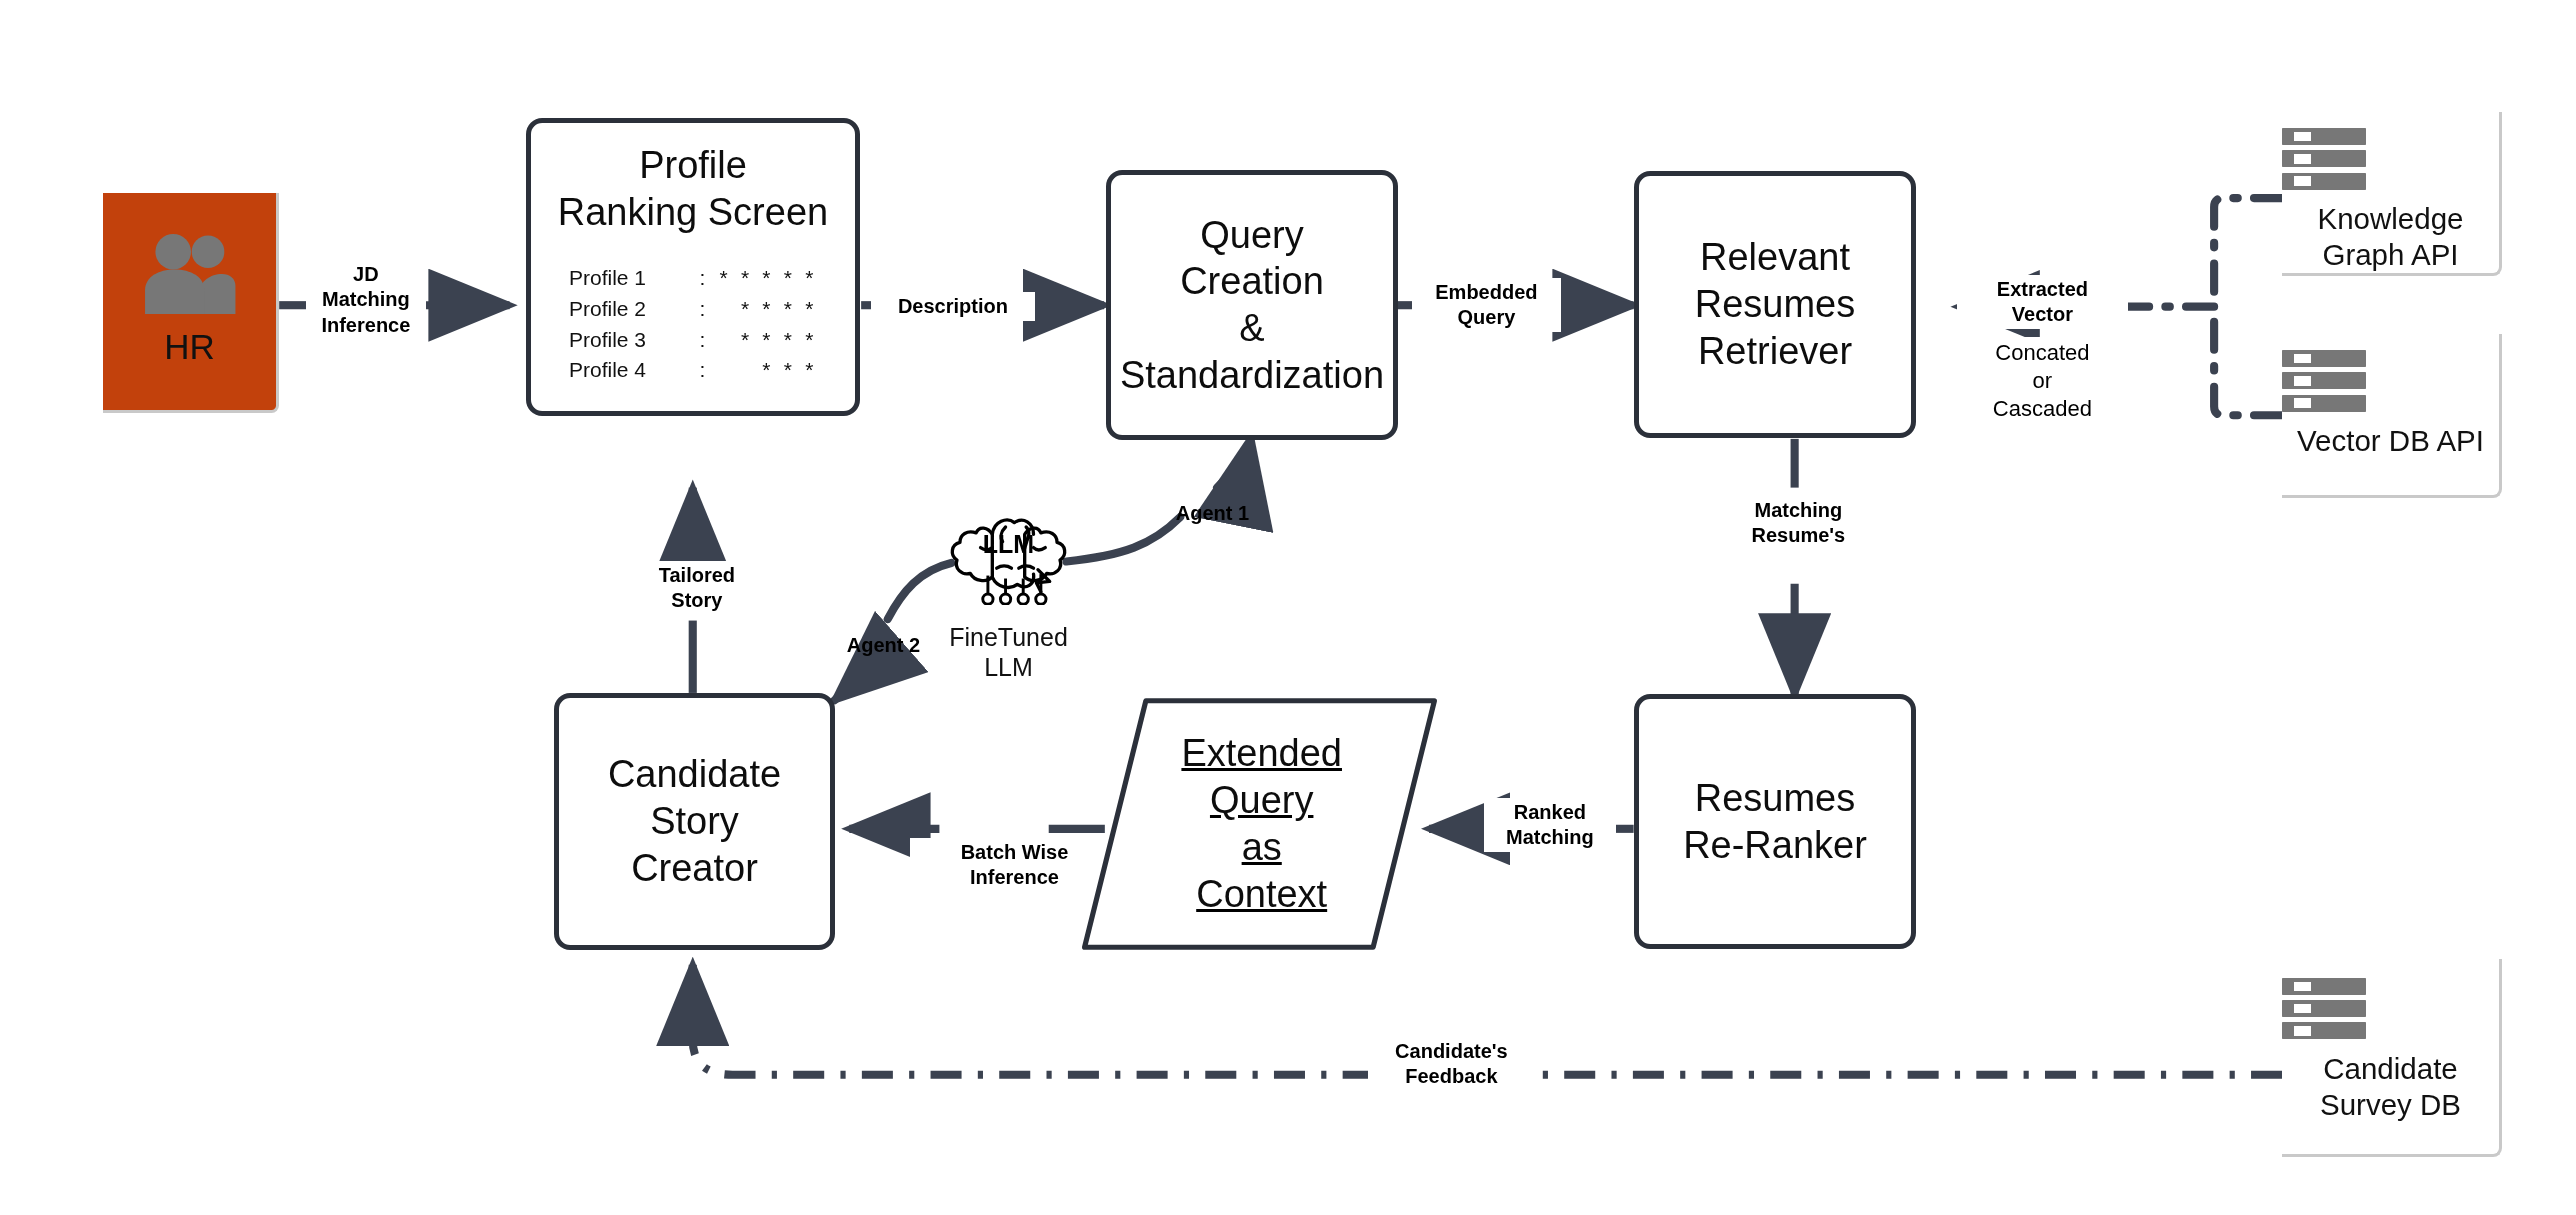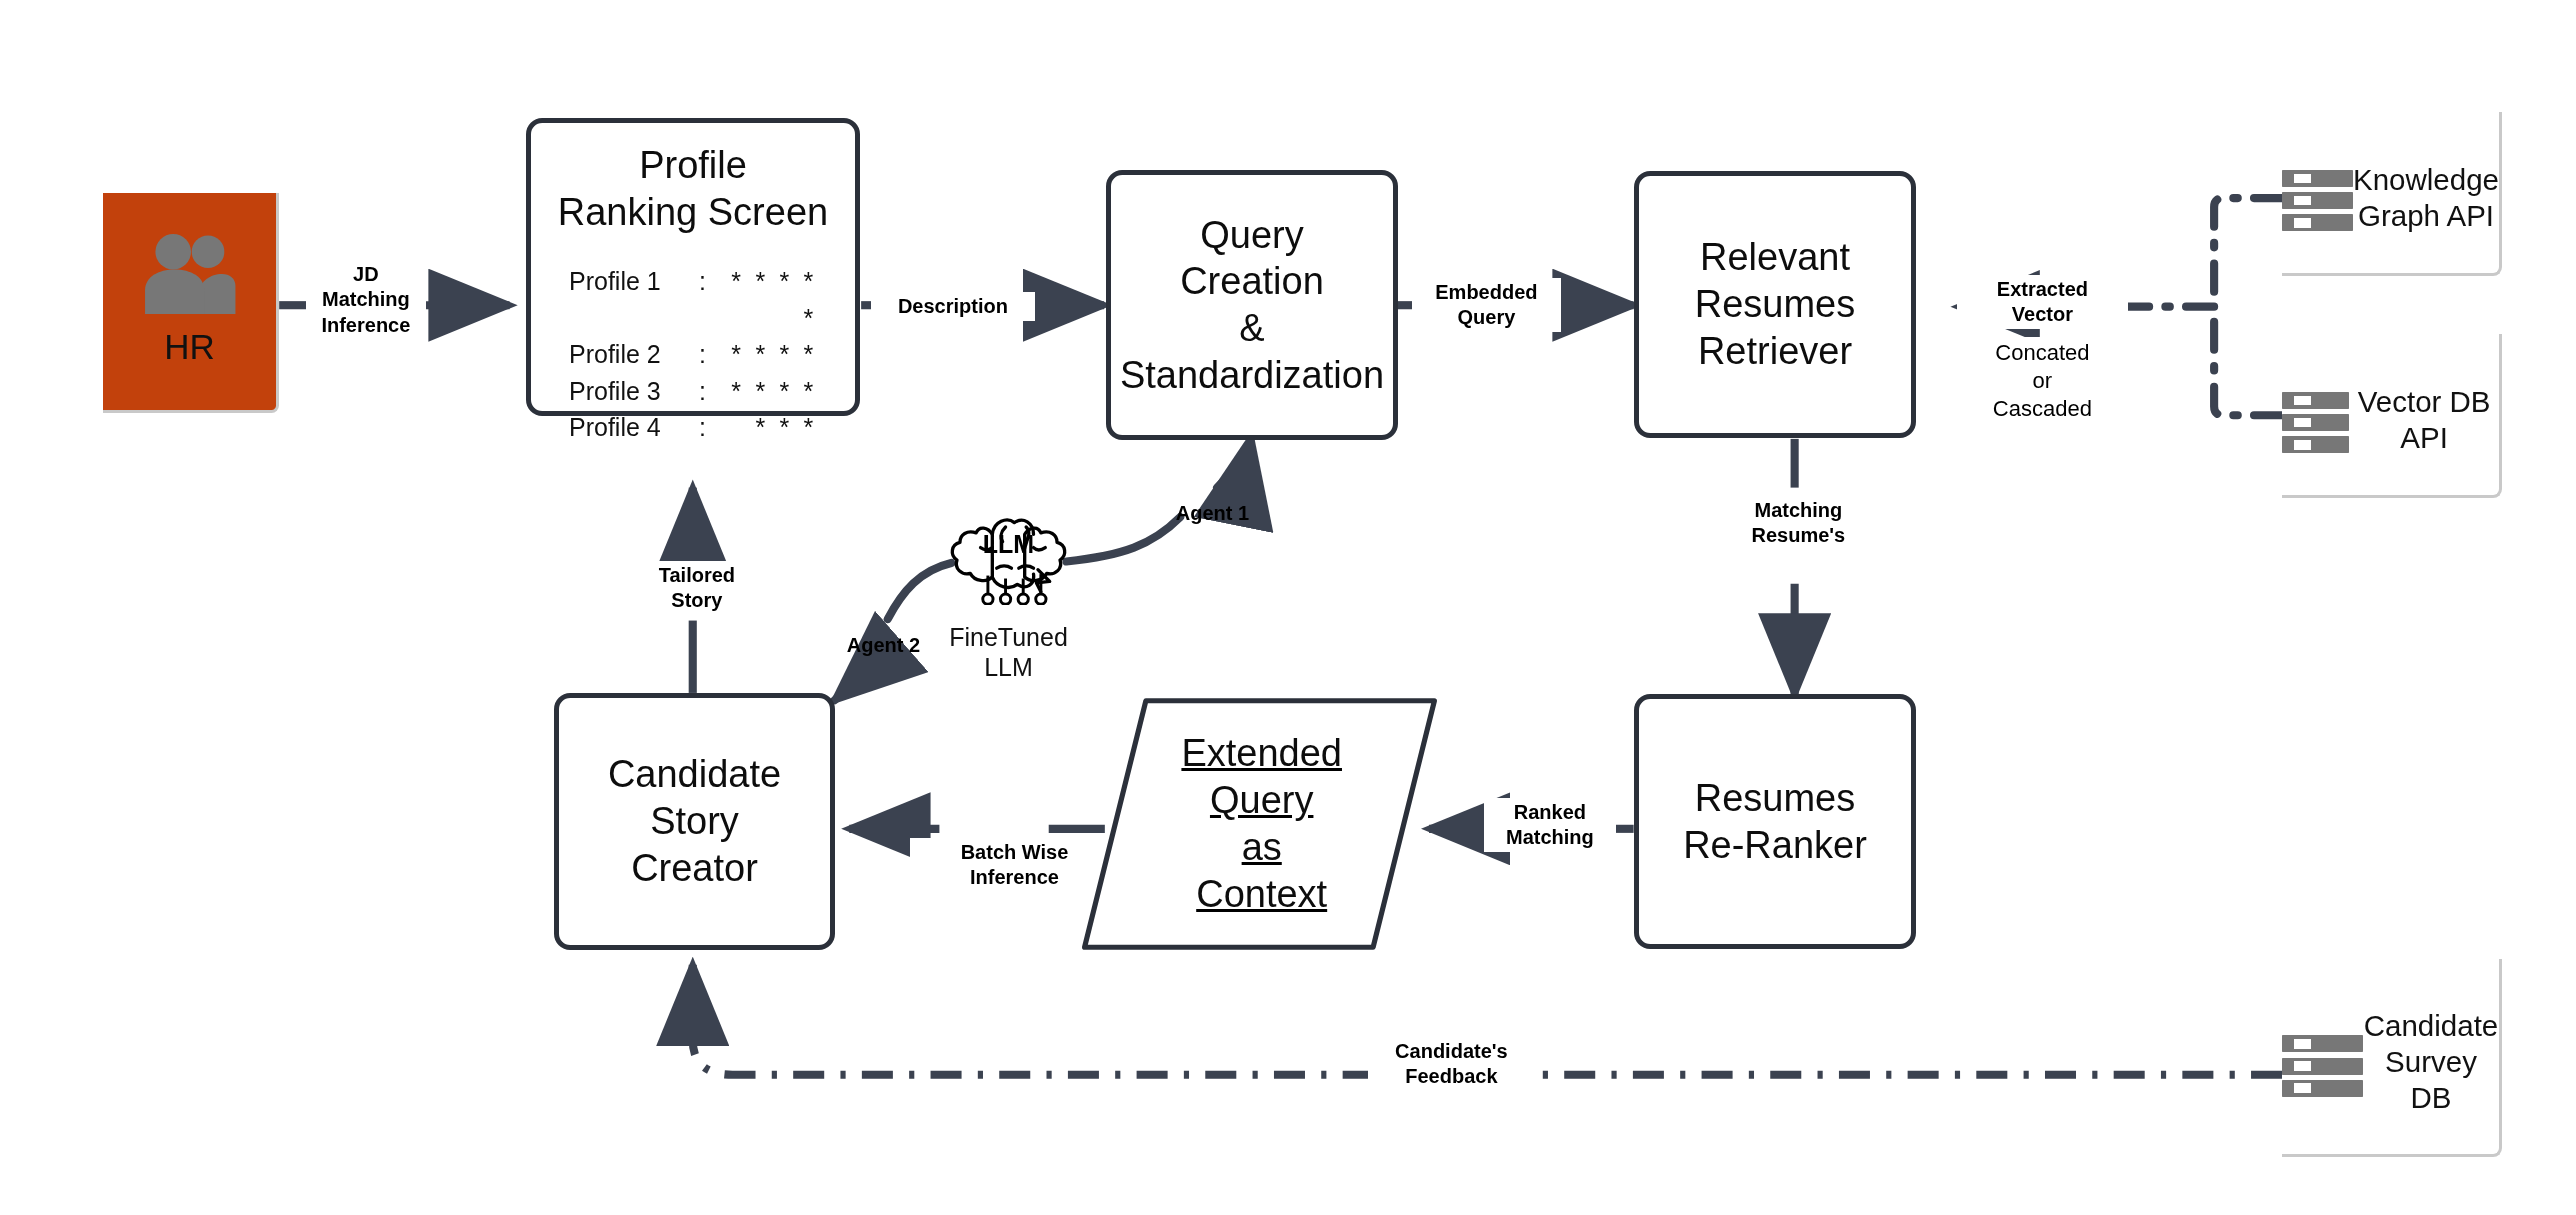--- a/index.html
+++ b/index.html
@@ -14,32 +14,32 @@
   .proc .ttl{font-size:38px;line-height:1.23;color:#0d0d0d;font-weight:400;}
 
   
   .actor{border-right:3px solid #c9c9c9;border-bottom:3px solid #c9c9c9;
          border-radius:0 0 7.4px 0;background:#c2410c;
          display:flex;flex-direction:column;align-items:center;justify-content:flex-start;}
   .actor .lbl{font-size:35px;color:#111;margin-top:10.3px;}
 
   
   .db{border-right:3px solid #c9c9c9;border-bottom:3px solid #c9c9c9;border-radius:0 0 8.9px 0;
-      background:#fff;display:flex;flex-direction:row;align-items:center;}
+      background:#fff;display:flex;flex-direction:column;}
   .db .lbl{font-size:29.5px;line-height:1.22;text-align:center;color:#111;margin-top:11.8px;}
   .rack{display:flex;flex-direction:column;gap:5.2px;align-items:stretch;width:84px;}
   .rackbar{height:17px;background:#777777;position:relative;border-radius:0.7px;}
   .rackbar::before{content:"";position:absolute;left:11.8px;top:3.7px;width:17px;height:9.6px;background:#fff;}
 
   
   .wlbl{position:absolute;font-size:20px;font-weight:700;line-height:1.28;
         text-align:center;color:#000;background:#fff;padding:1.5px 4.4px;}
   .wlbl.reg{font-weight:400;font-size:22px;}
 
-  .prows{font-size:25px;line-height:1.46;color:#111;margin-top:28px;}
+  .prows{font-size:21px;line-height:1.46;color:#111;margin-top:28px;}
   .prow{display:flex;justify-content:center;}
   .pname{width:124px;text-align:left;}
   .pcolon{width:19px;text-align:center;}
   .pstars{width:105px;text-align:right;letter-spacing:3.7px;}
 
   .llmwrap{position:absolute;display:flex;flex-direction:column;align-items:center;}
   .llmcap{font-size:25px;line-height:1.2;text-align:center;color:#111;margin-top:17px;}
 
   .par{position:absolute;display:flex;align-items:center;justify-content:center;text-decoration:underline;}
   .par .ttl{position:relative;z-index:2;font-size:38px;line-height:1.24;text-align:center;color:#0d0d0d;}

